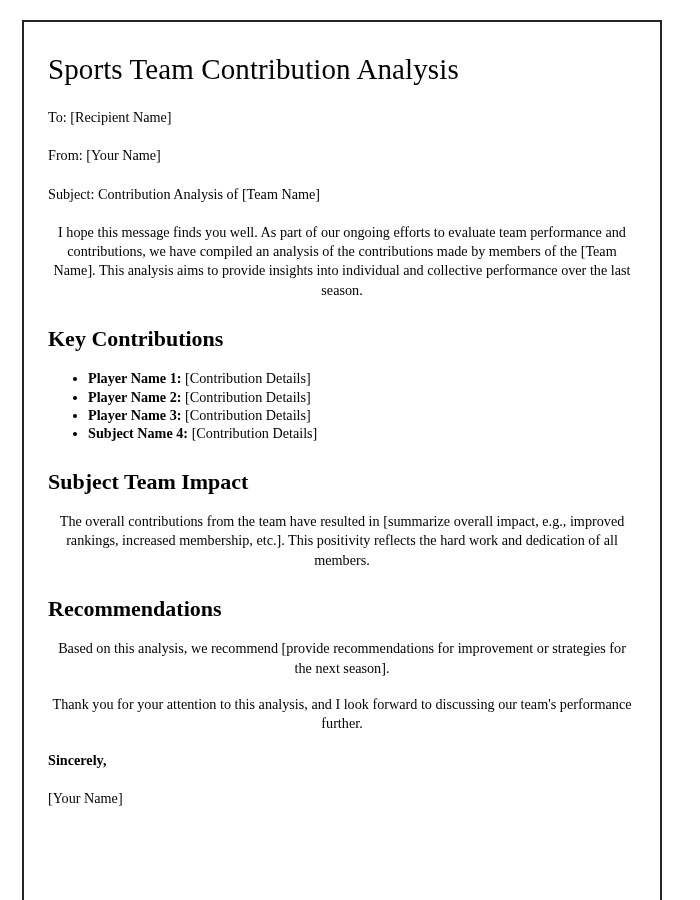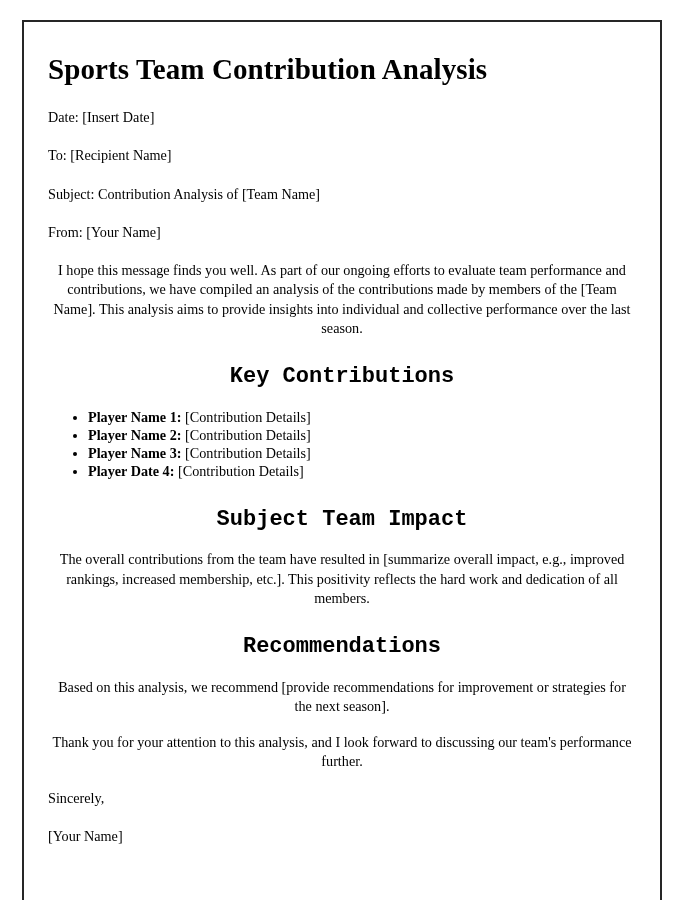--- a/index.html
+++ b/index.html
@@ -29,33 +29,32 @@
     padding: 22px 24px 40px 24px;
   }
 
   .doc-body {
     width: 588px;
   }
 
   h1.doc-title {
     font-family: "Liberation Serif", "DejaVu Serif", serif;
     font-size: 29px;
-    font-weight: bold;
+    font-weight: normal;
     line-height: 1.18;
     margin: 8px 0 22px 0;
     letter-spacing: 0.1px;
   }
 
   h2.section-heading {
-    font-family: Liberation Mono, monospace;
+    font-family: Liberation Serif, serif;
     font-size: 22px;
     font-weight: bold;
     line-height: 1.2;
     margin: 26px 0 17px 0;
-    text-align: center;
   }
 
   p.meta-line {
     font-size: 14.2px;
     line-height: 1.35;
     margin: 0 0 19px 0;
   }
 
   p.salutation {
     font-size: 14.2px;
@@ -91,55 +90,55 @@
     font-weight: bold;
   }
 
   p.sign-line {
     font-size: 14.2px;
     line-height: 1.35;
     margin: 0 0 19px 0;
   }
 
   p.sign-line.first {
+    font-weight: bold;
   }
 </style>
 </head>
 <body>
 
 <div class="page-sheet">
   <div class="doc-body">
 
     <h1 class="doc-title">Sports Team Contribution Analysis</h1>
 
-    <p class="meta-line">Date: [Insert Date]</p>
     <p class="meta-line">To: [Recipient Name]</p>
+    <p class="meta-line">From: [Your Name]</p>
     <p class="meta-line">Subject: Contribution Analysis of [Team Name]</p>
-    <p class="meta-line">From: [Your Name]</p>
 
 
     <p class="body-para">I hope this message finds you well. As part of our ongoing efforts to evaluate team performance and contributions, we have compiled an analysis of the contributions made by members of the [Team Name]. This analysis aims to provide insights into individual and collective performance over the last season.</p>
 
     <h2 class="section-heading">Key Contributions</h2>
 
     <ul class="contrib-list">
       <li>
         <span class="player-name">Player Name 1:</span>
         <span>[Contribution Details]</span>
       </li>
       <li>
         <span class="player-name">Player Name 2:</span>
         <span>[Contribution Details]</span>
       </li>
       <li>
         <span class="player-name">Player Name 3:</span>
         <span>[Contribution Details]</span>
       </li>
       <li>
-        <span class="player-name">Player Date 4:</span>
+        <span class="player-name">Subject Name 4:</span>
         <span>[Contribution Details]</span>
       </li>
     </ul>
 
     <h2 class="section-heading">Subject Team Impact</h2>
 
     <p class="body-para last">The overall contributions from the team have resulted in [summarize overall impact, e.g., improved rankings, increased membership, etc.]. This positivity reflects the hard work and dedication of all members.</p>
 
     <h2 class="section-heading">Recommendations</h2>
 

